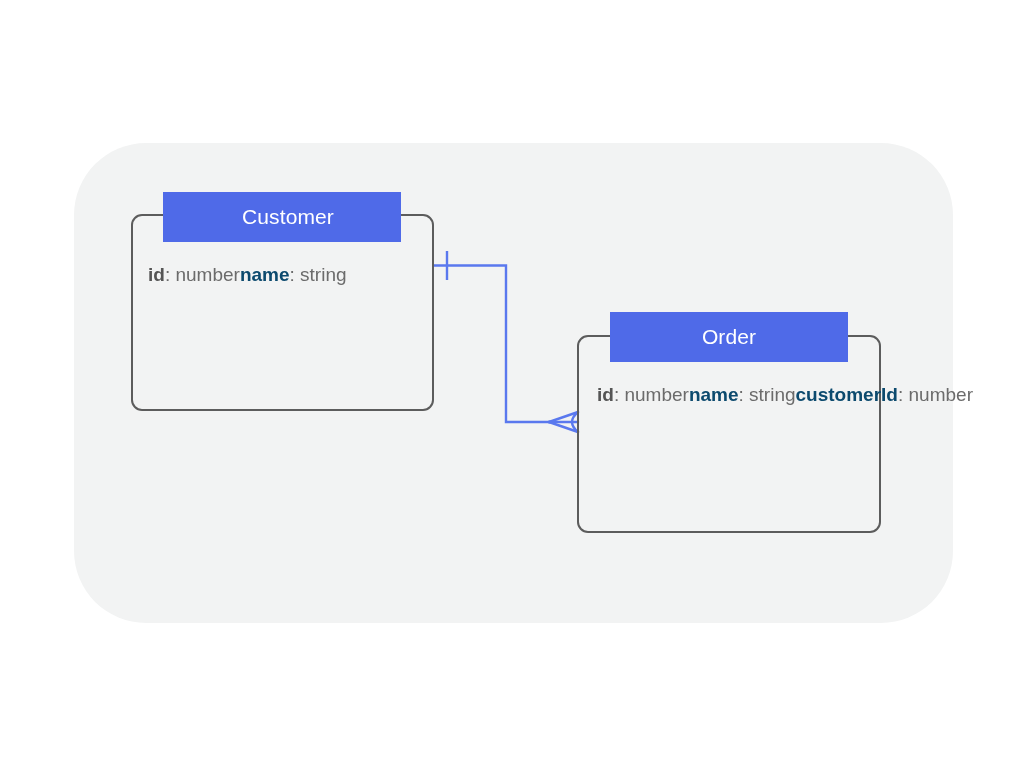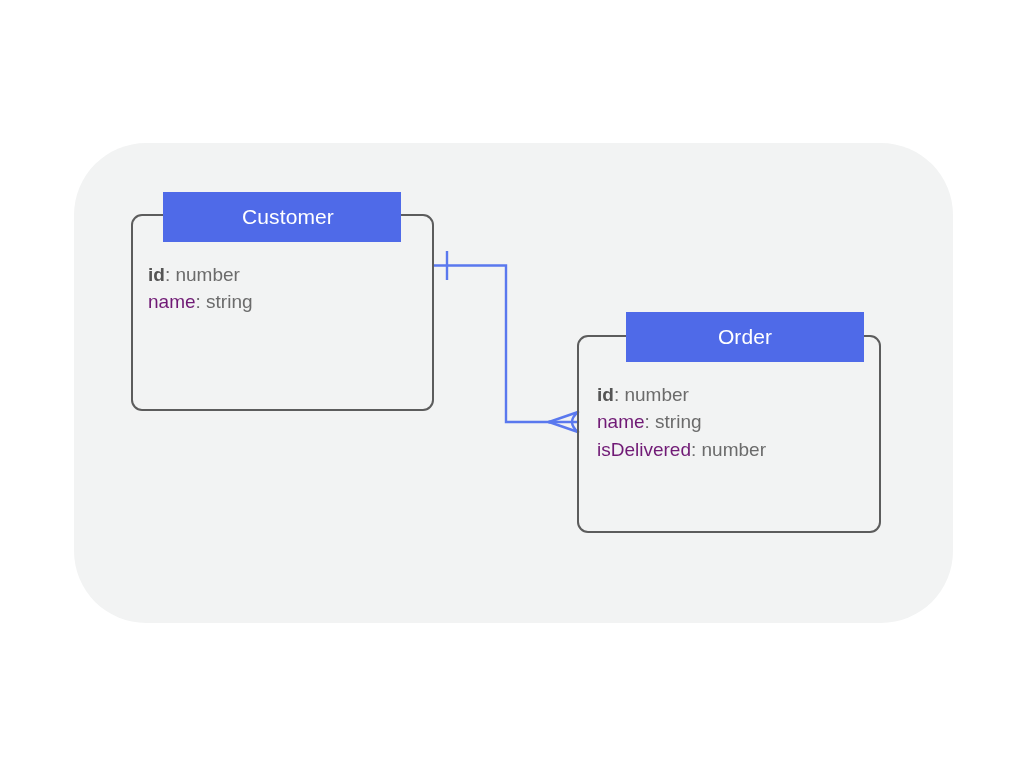--- a/index.html
+++ b/index.html
@@ -62,30 +62,31 @@
     display: flex;
     align-items: center;
     justify-content: center;
     color: #ffffff;
     font-size: 21px;
     letter-spacing: 0.1px;
   }
   .entity-fields {
     position: absolute;
     display: flex;
-    flex-direction: column;
+    text-align: right;
   }
   .field-row {
     font-size: 19px;
     line-height: 27.4px;
     color: #5d5d5d;
     white-space: nowrap;
   }
   .field-name {
-    color: #701a75;
+    color: #0c4a6e;
+    font-weight: bold;
   }
   .field-name.key {
     font-weight: bold;
     color: #555555;
   }
   .field-type {
     color: #6b6b6b;
   }
 
   
@@ -157,29 +158,29 @@
         <span class="field-name key">id</span><span class="field-type">: </span><span class="field-type">number</span>
       </div>
       <div class="field-row">
         <span class="field-name">name</span><span class="field-type">: </span><span class="field-type">string</span>
       </div>
     </div>
   </div>
 
   <div class="entity" id="entity-order">
     <div class="entity-box"></div>
-    <div class="entity-header" style="background:#4f6ae8;margin-left:16px;">
+    <div class="entity-header" style="background:#4f6ae8;">
       <span>Order</span>
     </div>
     <div class="entity-fields">
       <div class="field-row">
         <span class="field-name key">id</span><span class="field-type">: </span><span class="field-type">number</span>
       </div>
       <div class="field-row">
         <span class="field-name">name</span><span class="field-type">: </span><span class="field-type">string</span>
       </div>
       <div class="field-row">
-        <span class="field-name">isDelivered</span><span class="field-type">: </span><span class="field-type">number</span>
+        <span class="field-name">customerId</span><span class="field-type">: </span><span class="field-type">number</span>
       </div>
     </div>
   </div>
 
 </div>
 
 </body></html>

